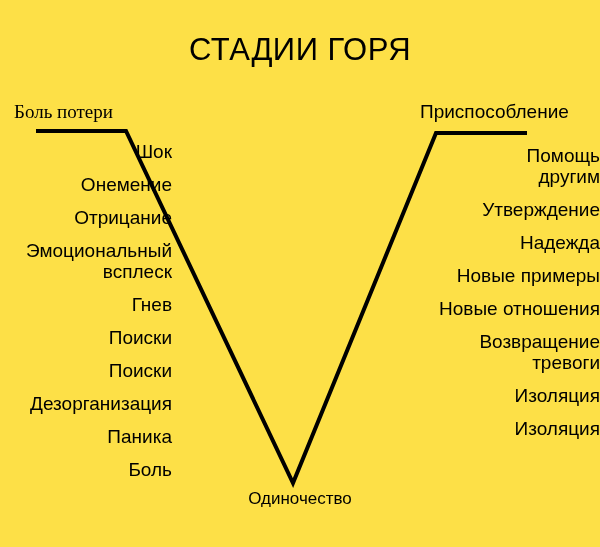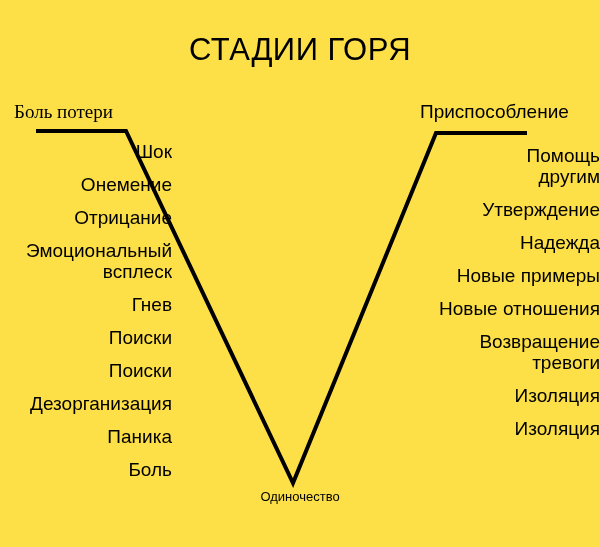--- a/index.html
+++ b/index.html
@@ -73,21 +73,21 @@
     white-space: pre-line;
   }
   #left-col .stage { margin-bottom: 12px; }
   #right-col .stage { margin-bottom: 12px; }
   #bottom-label {
     position: absolute;
     top: 489px;
     left: 0;
     width: 600px;
     text-align: center;
-    font-size: 13px;
+    font-size: 17px;
     color: #000000;
     white-space: nowrap;
   }
 </style>
 </head>
 <body>
 
 <div id="page">
 
   <div id="title">СТАДИИ ГОРЯ</div>

